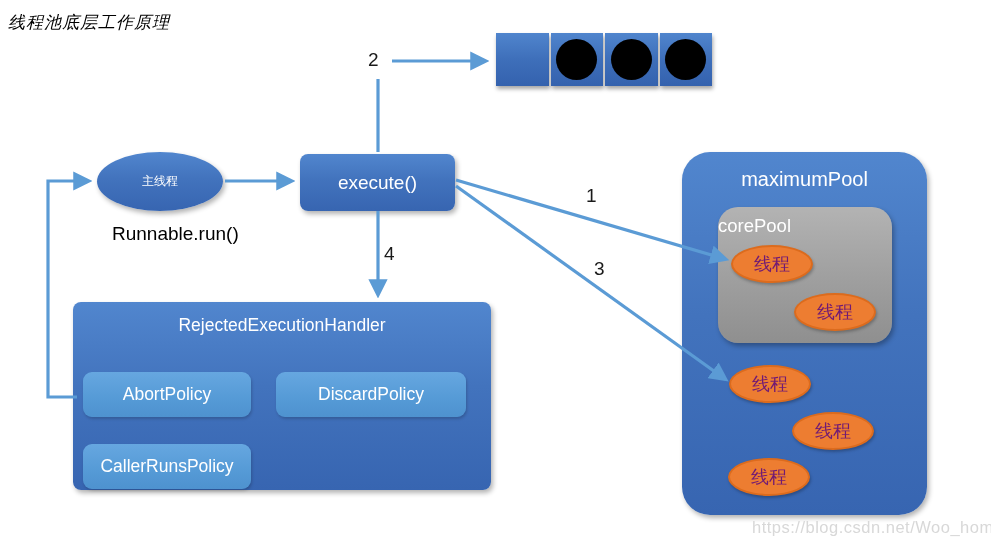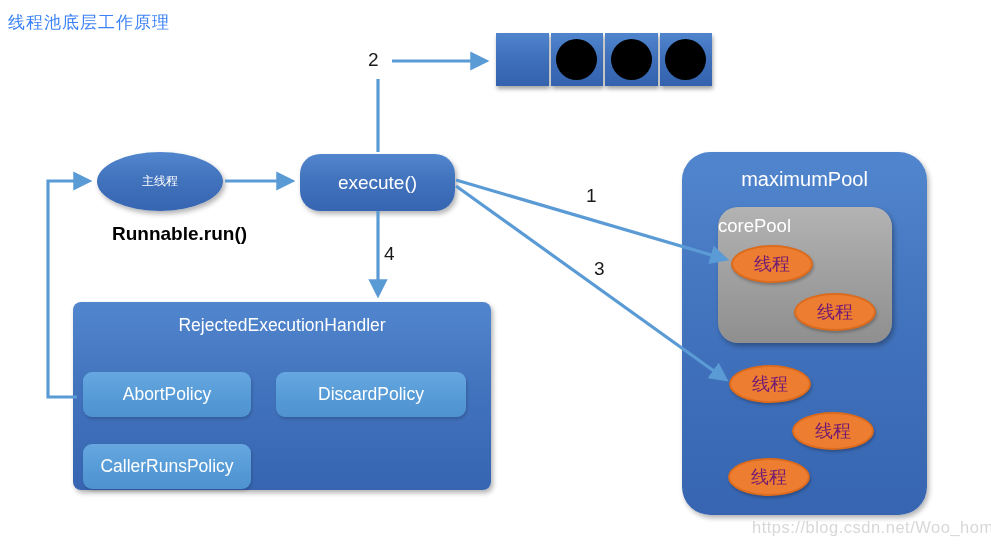--- a/index.html
+++ b/index.html
@@ -10,29 +10,30 @@
     background:#ffffff;
     overflow:hidden;
     font-family:"Liberation Sans", sans-serif;
   }
   .abs { position:absolute; }
 
   
   #title {
     left:8px; top:11px;
     font-family:"DejaVu Serif", serif;
-    font-size:17px; color:#3b82f6;
+    font-size:17px; color:#000000;
     letter-spacing:1px;
     z-index:2;
+    font-style:italic;
   }
   .arrow-label {
     font-size:19px; color:#1a1a1a; z-index:6;
   }
   #runnable-label {
-    left:112px; top:223px; font-size:19px; color:#000; z-index:2;font-weight:bold;
+    left:112px; top:223px; font-size:19px; color:#000; z-index:2;
   }
   #watermark {
     left:752px; top:518px; font-size:16.5px; color:#d8d8d8; z-index:2;
     letter-spacing:0.5px;
   }
 
   
   .blue-grad {
     background:linear-gradient(180deg,#5186ce 0%,#4273bd 45%,#3765b1 100%);
     box-shadow:2px 3px 5px rgba(0,0,0,0.30);
@@ -58,21 +59,21 @@
   #main-thread {
     left:97px; top:152px; width:126px; height:59px;
     border-radius:50%;
     display:flex; align-items:center; justify-content:center;
     font-size:12px; z-index:2;
   }
 
   
   #execute-box {
     left:300px; top:154px; width:155px; height:57px;
-    border-radius:20px;
+    border-radius:8px;
     display:flex; align-items:center; justify-content:center;
     font-size:19px; z-index:2;
   }
 
   
   #handler-box {
     left:73px; top:302px; width:418px; height:188px;
     border-radius:8px; z-index:2;
   }
   #handler-title {

